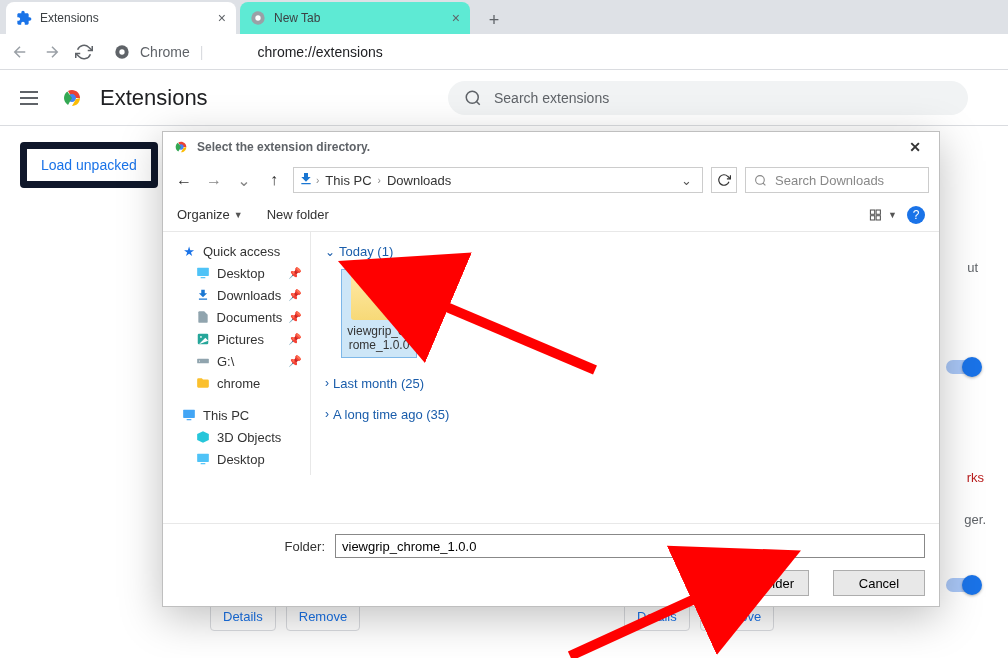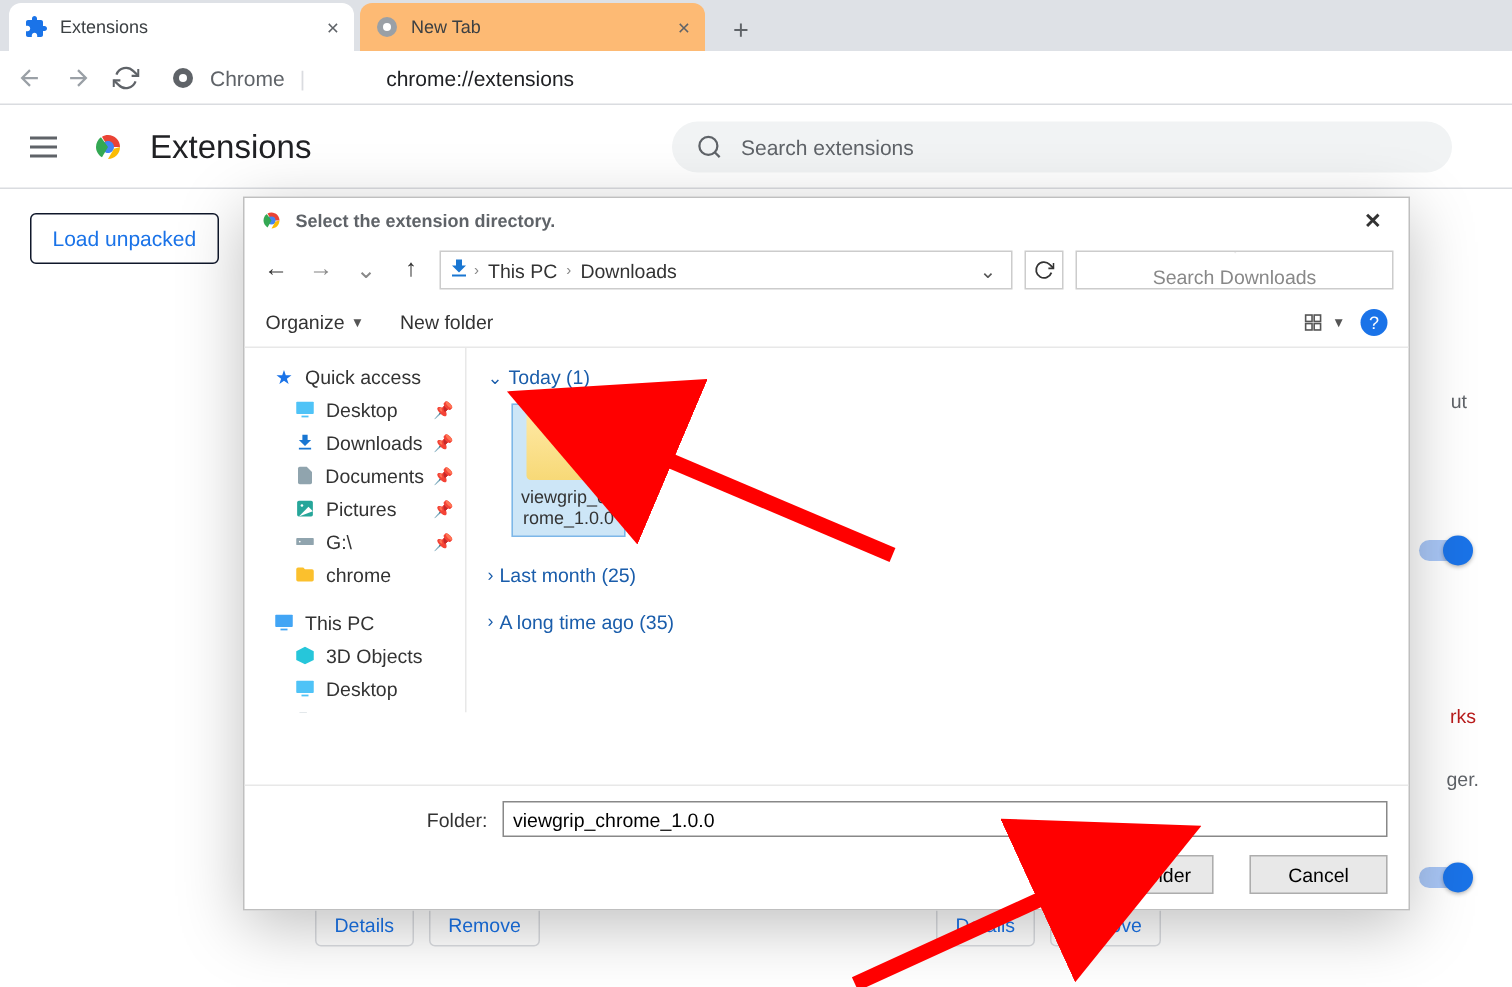--- a/index.html
+++ b/index.html
@@ -1,21 +1,21 @@
 <!DOCTYPE html>
 <html><head>
 <meta charset="utf-8">
 <style>
 * { box-sizing: border-box; margin: 0; padding: 0; font-family: "Segoe UI", Arial, sans-serif; }
 body { background: #fff; width: 1008px; height: 658px; overflow: hidden; position: relative; }
 
 
 .tab-strip { height: 34px; background: #dee1e6; display: flex; align-items: flex-end; padding-left: 6px; }
 .tab { height: 32px; background: #fff; border-radius: 8px 8px 0 0; display: flex; align-items: center; padding: 0 10px; font-size: 12px; color: #3c4043; margin-right: 4px; min-width: 230px; position: relative; }
-.tab.inactive { background: #fdba74; justify-content: center; }
+.tab.inactive { background: #5eead4; justify-content: center; }
 .tab .favicon { width: 16px; height: 16px; margin-right: 8px; display: flex; align-items: center; justify-content: center; }
 .tab .close { margin-left: auto; color: #5f6368; font-size: 14px; cursor: pointer; }
 .new-tab-btn { width: 28px; height: 28px; display: flex; align-items: center; justify-content: center; color: #5f6368; font-size: 18px; cursor: pointer; margin-left: 6px; }
 
 
 .toolbar { height: 36px; background: #fff; border-bottom: 1px solid #dadce0; display: flex; align-items: center; padding: 0 10px; gap: 12px; }
 .nav-btn { width: 20px; height: 20px; display: flex; align-items: center; justify-content: center; color: #9aa0a6; cursor: pointer; }
 .nav-btn.enabled { color: #5f6368; }
 .omnibox { flex: 1; display: flex; align-items: center; gap: 10px; padding: 0 8px; color: #5f6368; font-size: 14px; }
 .omnibox .chrome-label { color: #5f6368; }
@@ -25,40 +25,40 @@
 
 .ext-header { height: 56px; display: flex; align-items: center; padding: 0 20px; gap: 16px; border-bottom: 1px solid #dadce0; }
 .menu-icon { width: 24px; height: 24px; display: flex; flex-direction: column; justify-content: center; gap: 4px; cursor: pointer; }
 .menu-icon span { height: 2px; background: #5f6368; width: 18px; }
 .ext-title { font-size: 22px; color: #202124; font-weight: 400; }
 .chrome-logo { width: 24px; height: 24px; }
 .search-ext { margin-left: auto; display: flex; align-items: center; gap: 12px; background: #f1f3f4; border-radius: 20px; padding: 8px 16px; width: 520px; color: #5f6368; font-size: 14px; margin-right: 20px; }
 
 
 .load-unpacked-row { padding: 16px 20px; }
-.load-unpacked { border: 1px solid #0f172a; border-radius: 4px; padding: 8px 14px; color: #1a73e8; font-size: 14px; background: #fff; cursor: pointer; }
+.load-unpacked { border: 7px solid #0f172a; border-radius: 4px; padding: 8px 14px; color: #1a73e8; font-size: 14px; background: #fff; cursor: pointer; }
 .card-btn { color: #1a73e8; font-size: 13px; padding: 6px 12px; border: 1px solid #dadce0; border-radius: 4px; cursor: pointer; text-align: center; }
 .toggle { position: absolute; bottom: 16px; right: 16px; width: 34px; height: 14px; background: #a9c7f7; border-radius: 10px; }
 .toggle::after { content: ""; position: absolute; right: -2px; top: -3px; width: 20px; height: 20px; background: #1a73e8; border-radius: 50%; box-shadow: 0 1px 3px rgba(0,0,0,.3); }
 
 
 .dialog { position: absolute; top: 131px; left: 162px; width: 778px; height: 476px; background: #fff; border: 1px solid #bfbfbf; box-shadow: 0 10px 40px rgba(0,0,0,.25); display: flex; flex-direction: column; }
 .dlg-title { height: 30px; display: flex; align-items: center; padding: 0 10px; font-size: 12px; color: #5f6368; font-weight: bold; }
 .dlg-title .chrome-fav { width: 16px; height: 16px; margin-right: 8px; }
 .dlg-close { margin-left: auto; color: #333; font-size: 14px; cursor: pointer; padding: 4px 8px; }
 
 .dlg-nav { height: 36px; display: flex; align-items: center; padding: 0 10px; gap: 8px; }
 .dlg-nav-btn { width: 22px; height: 22px; display: flex; align-items: center; justify-content: center; color: #888; cursor: pointer; }
 .dlg-nav-btn.enabled { color: #333; }
 .breadcrumb-bar { flex: 1; height: 26px; border: 1px solid #ccc; display: flex; align-items: center; padding: 0 4px; font-size: 13px; gap: 2px; }
 .bc-seg { padding: 2px 4px; cursor: pointer; color: #333; }
 .bc-arrow { color: #888; font-size: 10px; }
 .bc-drop { margin-left: auto; color: #555; padding: 0 6px; }
 .refresh-btn { width: 26px; height: 26px; border: 1px solid #ccc; display: flex; align-items: center; justify-content: center; cursor: pointer; color: #333; }
-.dlg-search { width: 212px; height: 26px; border: 1px solid #ccc; display: flex; align-items: center; padding: 0 8px; gap: 8px; color: #888; font-size: 13px; flex-direction: column; }
+.dlg-search { width: 184px; height: 26px; border: 1px solid #ccc; display: flex; align-items: center; padding: 0 8px; gap: 8px; color: #888; font-size: 13px; }
 
 .dlg-toolbar { height: 34px; display: flex; align-items: center; padding: 0 14px; gap: 24px; font-size: 13px; border-bottom: 1px solid #e8e8e8; }
 .organize { color: #333; display: flex; align-items: center; gap: 4px; cursor: pointer; }
 .organize .tri { font-size: 9px; color: #555; }
 .newfolder { color: #333; cursor: pointer; }
 .view-opts { margin-left: auto; display: flex; align-items: center; gap: 10px; }
 .view-btn { width: 28px; height: 18px; display: flex; align-items: center; justify-content: center; color: #555; cursor: pointer; }
 .help-btn { width: 18px; height: 18px; background: #1a73e8; color: #fff; border-radius: 50%; font-size: 12px; display: flex; align-items: center; justify-content: center; cursor: pointer; }
 
 .dlg-body { flex: 1; display: flex; overflow: hidden; }

